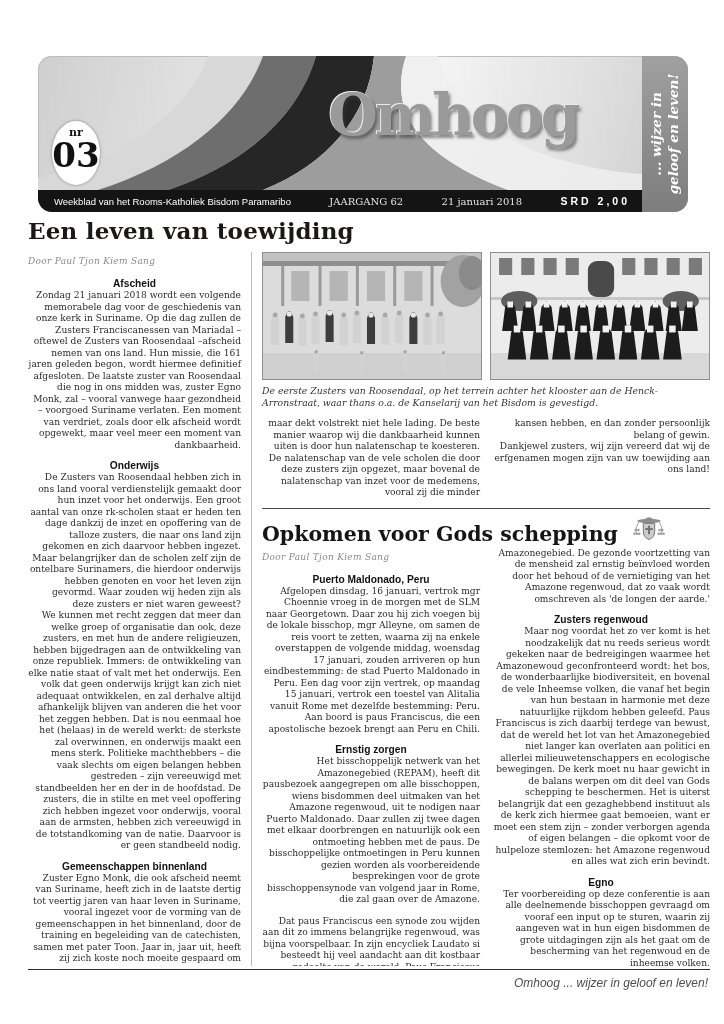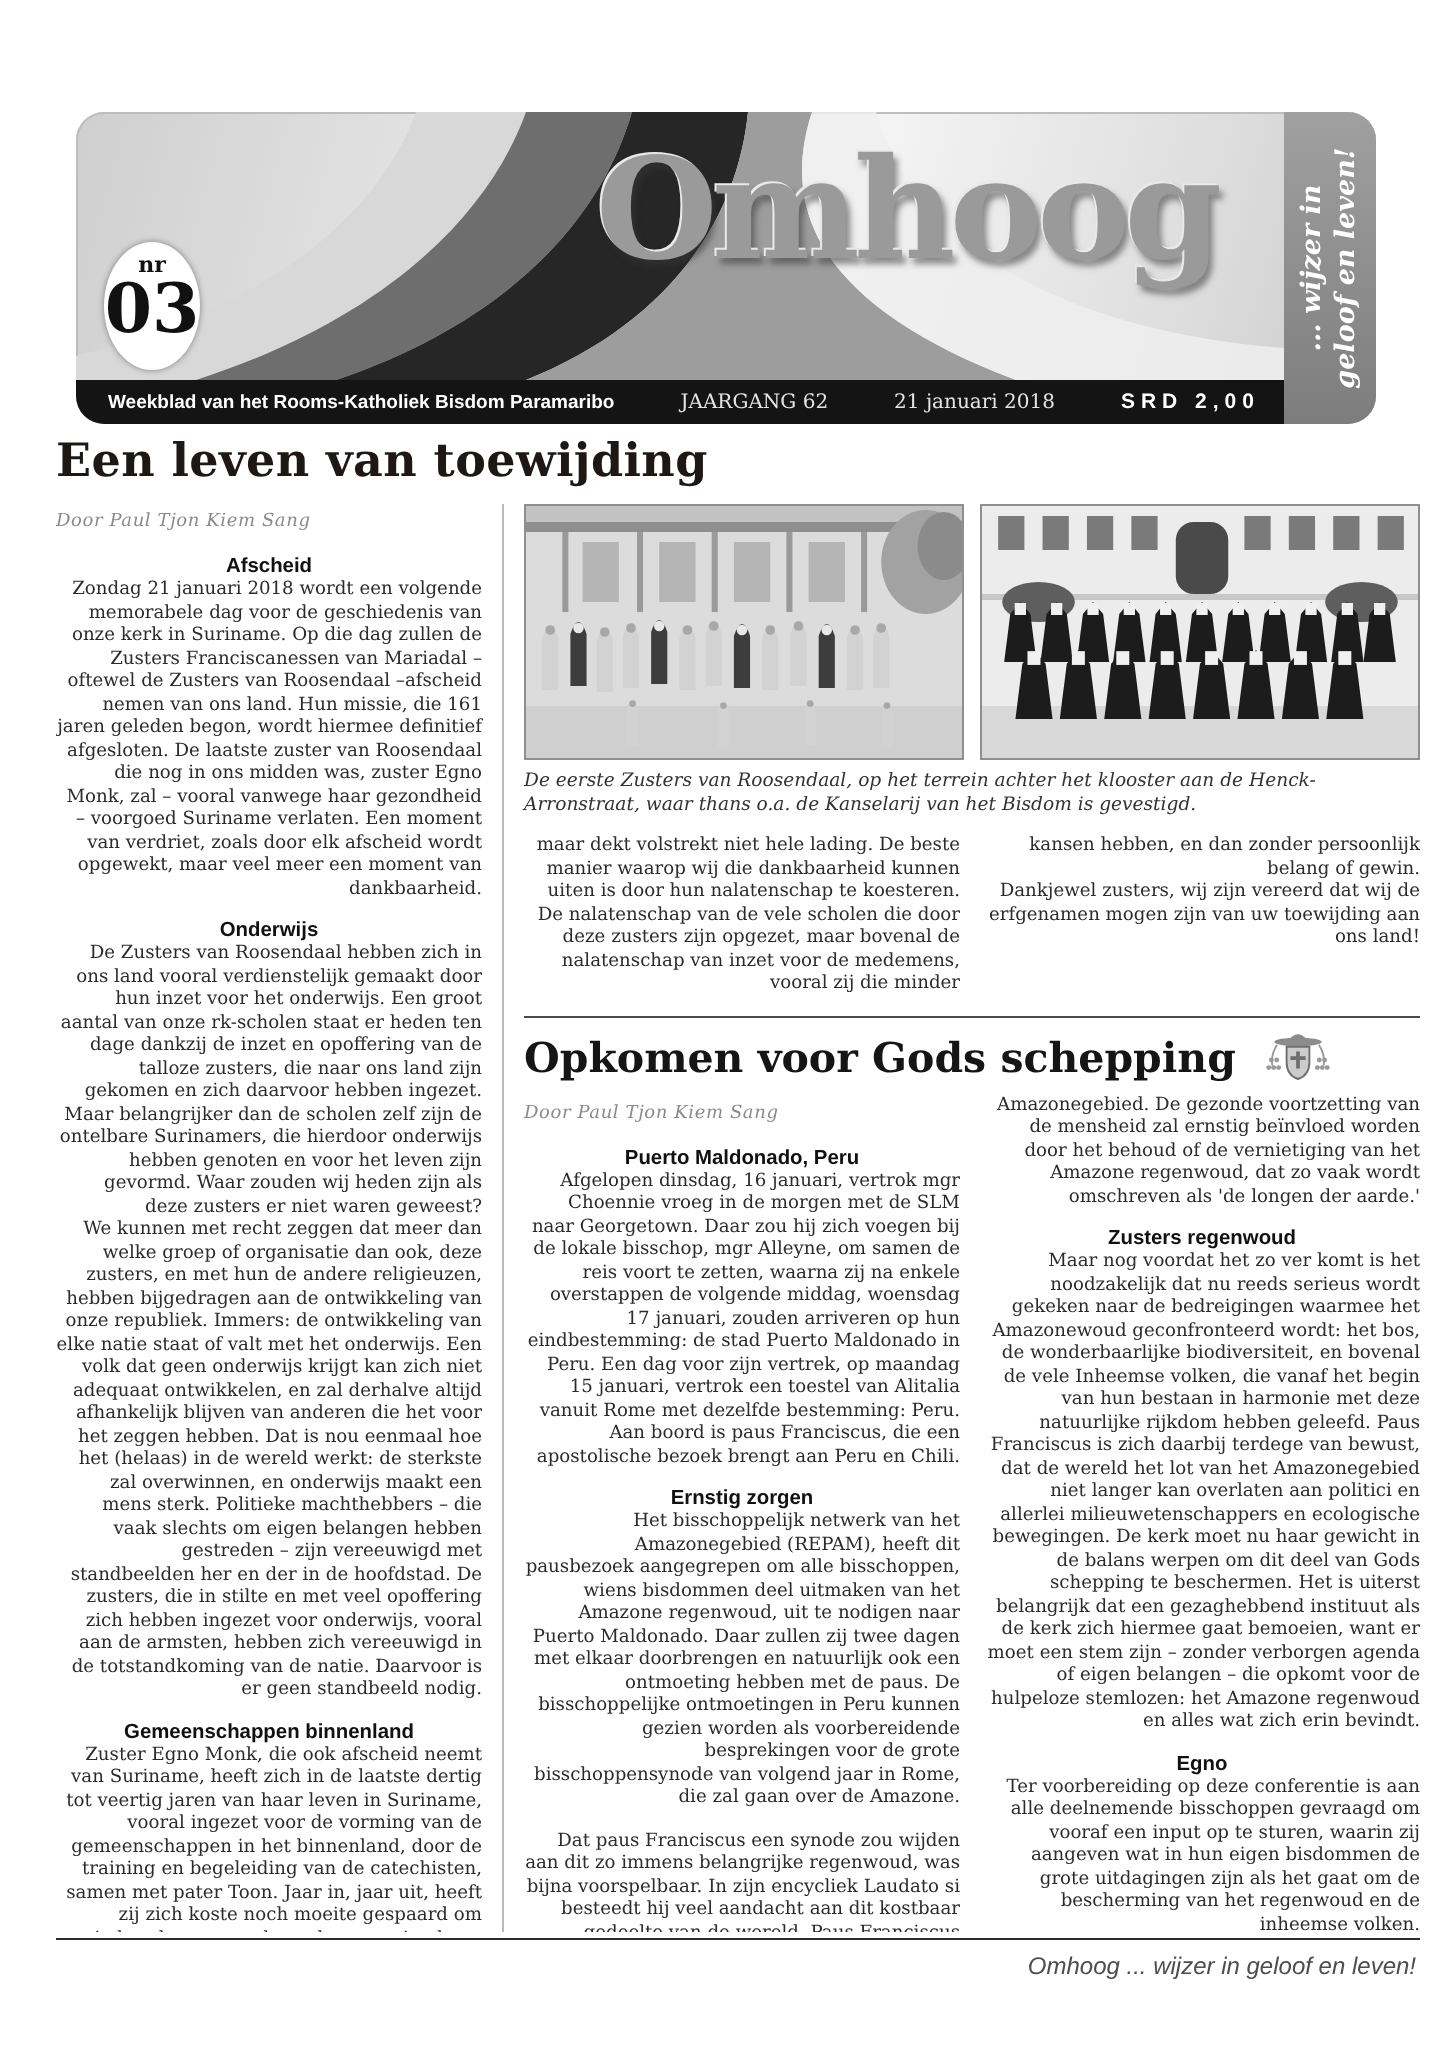--- a/index.html
+++ b/index.html
@@ -4,37 +4,37 @@
 <style>
   html,body{margin:0;padding:0;background:#ffffff;}
   .page{position:relative;width:724px;height:1024px;background:#fff;overflow:hidden;
         font-family:"DejaVu Serif",serif;color:#2b2b2b;}
 
   
   .masthead{position:absolute;left:38px;top:56px;width:650px;height:156px;border-radius:14px;
             overflow:hidden;background:linear-gradient(105deg,#cfcfcf 0%,#e9e9e9 35%,#f7f7f7 55%,#dcdcdc 85%,#c9c9c9 100%);
             box-shadow:0 0 0 1px #bdbdbd inset;}
   .swoosh{position:absolute;left:0;top:0;width:604px;height:134px;}
-  .logo{position:absolute;left:230px;top:14px;width:370px;text-align:center;
-        font-family:"DejaVu Serif",serif;font-weight:bold;font-size:70px;line-height:1;
+  .logo{position:absolute;left:230px;top:30px;width:370px;text-align:center;
+        font-family:"DejaVu Serif",serif;font-weight:bold;font-size:57px;line-height:1;
         color:#9a9a9a;letter-spacing:-3px;
         text-shadow:-1px -1px 0 #e9e9e9, 2px 3px 3px rgba(55,55,55,.55);}
   .nr-badge{position:absolute;left:14px;bottom:27px;width:48px;height:64px;background:#fff;
             border-radius:50%;text-align:center;box-shadow:0 0 3px rgba(0,0,0,.4);}
   .nr-badge .nr{display:block;font-size:11px;font-weight:bold;margin-top:6px;line-height:1;color:#111;}
   .nr-badge .num{display:block;font-size:34px;font-weight:bold;line-height:1.0;color:#111;}
   .tagline-strip{position:absolute;right:0;top:0;bottom:0;width:46px;
                  background:linear-gradient(180deg,#a0a0a0,#7d7d7d);}
   .tagline-rot{position:absolute;top:50%;left:50%;width:160px;
                transform:translate(-50%,-50%) rotate(-90deg);
                text-align:center;font-family:"DejaVu Serif",serif;font-style:italic;font-weight:bold;
                font-size:13.5px;line-height:1.25;color:#ffffff;white-space:nowrap;}
   .mast-bar{position:absolute;left:0;right:46px;bottom:0;height:22px;background:#141414;
             display:flex;align-items:center;padding:0 12px 0 16px;}
-  .mast-bar .pub{font-family:"Liberation Sans",sans-serif;font-weight:bold;font-size:9.5px;color:#fff;}
+  .mast-bar .pub{font-family:"Liberation Sans",sans-serif;font-weight:normal;font-size:9.5px;color:#fff;}
   .mast-bar .vol,.mast-bar .date{font-family:"DejaVu Serif",serif;font-size:10px;color:#e4e4e4;}
   .mast-bar .price{font-family:"Liberation Sans",sans-serif;font-weight:bold;font-size:10.5px;
                    letter-spacing:3px;color:#fff;}
   .mast-bar .sp{flex:1;}
 
   
   .a1-title{margin:0;padding:6px 0 0 28px;font-family:"DejaVu Serif",serif;font-weight:bold;
             font-size:23px;line-height:1.1;color:#1d1716;letter-spacing:.2px;position:absolute;top:212px;left:0;}
   .content{position:absolute;left:28px;top:252px;width:682px;height:714px;overflow:hidden;
            display:grid;grid-template-columns:224px 1fr;column-gap:10px;}
@@ -46,21 +46,21 @@
          font-size:10.2px;color:#111;text-align:center;}
   h3.first{margin-top:0;}
 
   .photos{display:flex;gap:8px;}
   .photo{flex:1;height:126px;border:1px solid #8f8f8f;background:#dedede;overflow:hidden;}
   .photo svg{display:block;width:100%;height:100%;}
   .caption{margin-top:5px;font-style:italic;font-size:9.3px;line-height:12px;color:#333;}
   .cont-cols{display:grid;grid-template-columns:1fr 1fr;column-gap:12px;margin-top:9px;}
 
   .a2-rule{border:none;border-top:1px solid #4a4a4a;margin:9px 0 5px;}
-  .a2-header{display:flex;align-items:center;gap:12px;margin-bottom:2px;}
+  .a2-header{display:flex;align-items:flex-end;gap:12px;margin-bottom:2px;}
   .a2-title{margin:0;font-family:"DejaVu Serif",serif;font-weight:bold;font-size:20.5px;
             line-height:1.1;color:#151515;}
   .crest{width:38px;height:32px;flex:none;}
   .a2-cols{display:grid;grid-template-columns:1fr 1fr;column-gap:12px;}
 
   .bottom-rule{position:absolute;left:28px;right:14px;top:969px;border-top:1.5px solid #2e2e2e;}
   .footer-tagline{position:absolute;right:16px;top:976px;font-family:"Liberation Sans",sans-serif;
                   font-style:italic;font-size:12px;color:#4d4d4d;}
 </style>
 </head>

